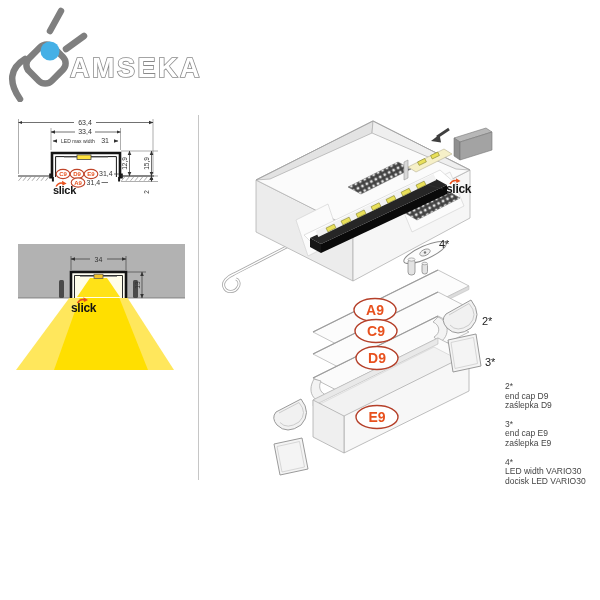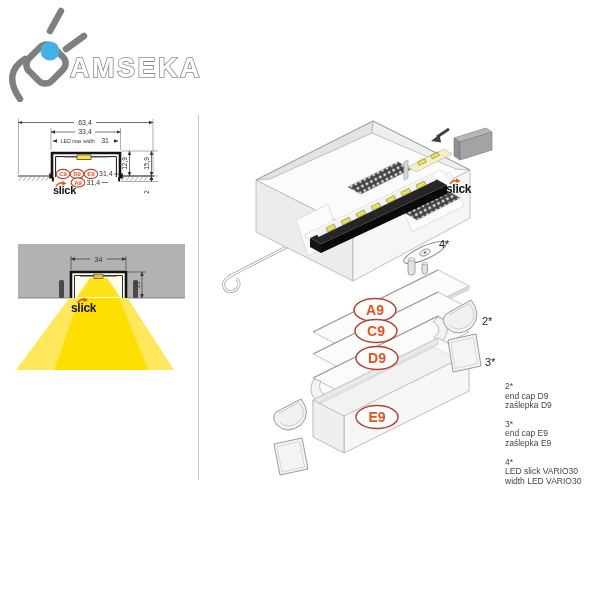--- a/index.html
+++ b/index.html
@@ -332,16 +332,16 @@
     <div>end cap D9</div>
     <div>zaślepka D9</div>
   </div>
   <div class="legend-group">
     <div>3*</div>
     <div>end cap E9</div>
     <div>zaślepka E9</div>
   </div>
   <div class="legend-group">
     <div>4*</div>
-    <div>LED slick VARIO30</div>
-    <div>width LED VARIO30</div>
+    <div>LED width VARIO30</div>
+    <div>docisk LED VARIO30</div>
   </div>
 </div>
 
 </body></html>

